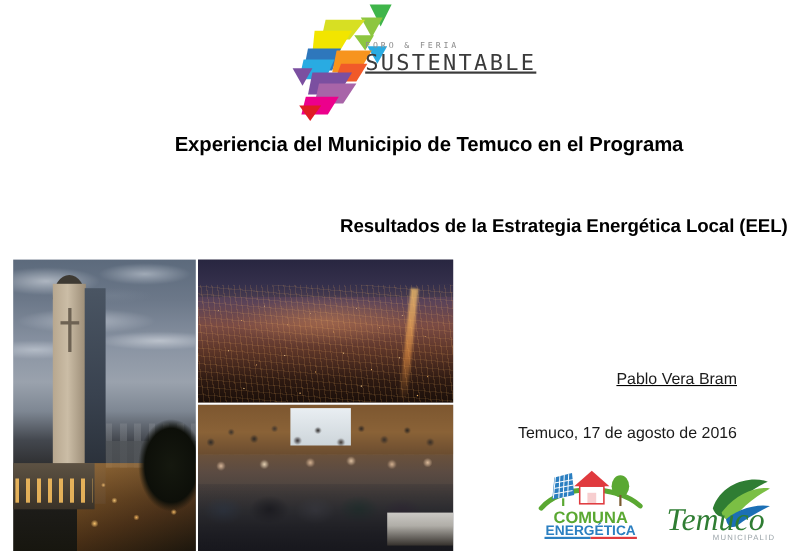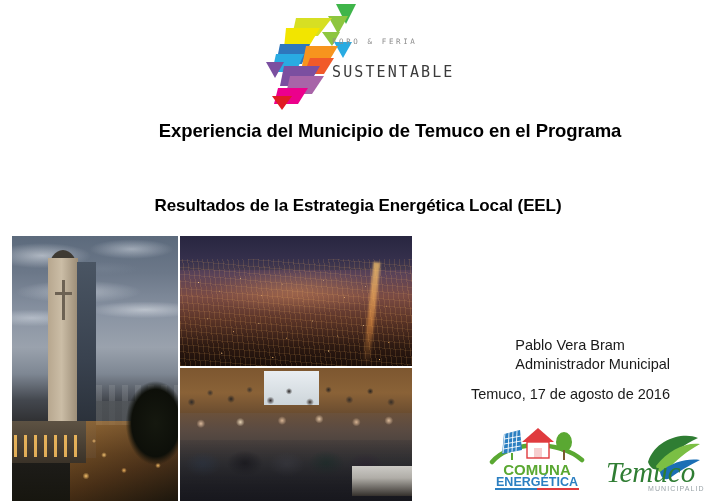--- a/index.html
+++ b/index.html
@@ -47,26 +47,27 @@
   }
   .logo-main {
     font-size: 20.5px;
     letter-spacing: 2.4px;
     color: #3b3b3b;
     font-family: "DejaVu Sans Mono", monospace;
     margin-top: 2px;
     white-space: nowrap;
   }
   .logo-sub {
-    font-size: 15px;
+    font-size: 20px;
     letter-spacing: 2.1px;
     color: #3b3b3b;
     font-family: "DejaVu Sans Mono", monospace;
-    margin-top: 19px;
+    margin-top: 1px;
     white-space: nowrap;
+    text-decoration: underline;
   }
 
   
   #title-block {
     position: absolute;
     left: 0;
     top: 118px;
     width: 716px;
     text-align: center;
     padding-left: 32px;
@@ -75,21 +76,21 @@
     font-size: 18.5px;
     font-weight: bold;
     line-height: 25px;
     letter-spacing: -0.1px;
   }
   #subtitle-block {
     position: absolute;
     left: 0;
     top: 194px;
     width: 716px;
-    text-align: center;
+    text-align: right;
   }
   #subtitle-block .subtitle-line {
     font-size: 17px;
     font-weight: bold;
     line-height: 23px;
     letter-spacing: -0.1px;
   }
 
   
   #collage {
@@ -305,21 +306,23 @@
     width: 26%; height: 22%;
     background: linear-gradient(180deg, #e8e6e0 0%, #c9c6be 40%, #3a352f 100%);
     opacity: .85;
   }
 
   
   #presenter-block {
     position: absolute;
     right: 46px;
     top: 336px;
+    text-align: right;
     line-height: 19px;
+    text-decoration: underline;
   }
   #presenter-block .line {
     font-size: 14.5px;
     color: #1a1a1a;
   }
   #date-block {
     position: absolute;
     right: 46px;
     top: 386px;
     text-align: right;
@@ -421,21 +424,20 @@
     <div class="screen"></div>
     <div class="heads"></div>
     <div class="row-front"></div>
     <div class="table"></div>
   </div>
 
 </div>
 
 <div id="presenter-block">
   <div class="line">Pablo Vera Bram</div>
-  <div class="line">Administrador Municipal</div>
 </div>
 
 <div id="date-block">
   <div class="line">Temuco, 17 de agosto de 2016</div>
 </div>
 
 <div id="logo-comuna">
   <svg viewBox="0 0 98 70" width="98" height="70" aria-hidden="true">
 
     <path d="M4,42 C22,20 72,20 94,40" stroke="#5aa832" stroke-width="4.5" fill="none" stroke-linecap="round"></path>

